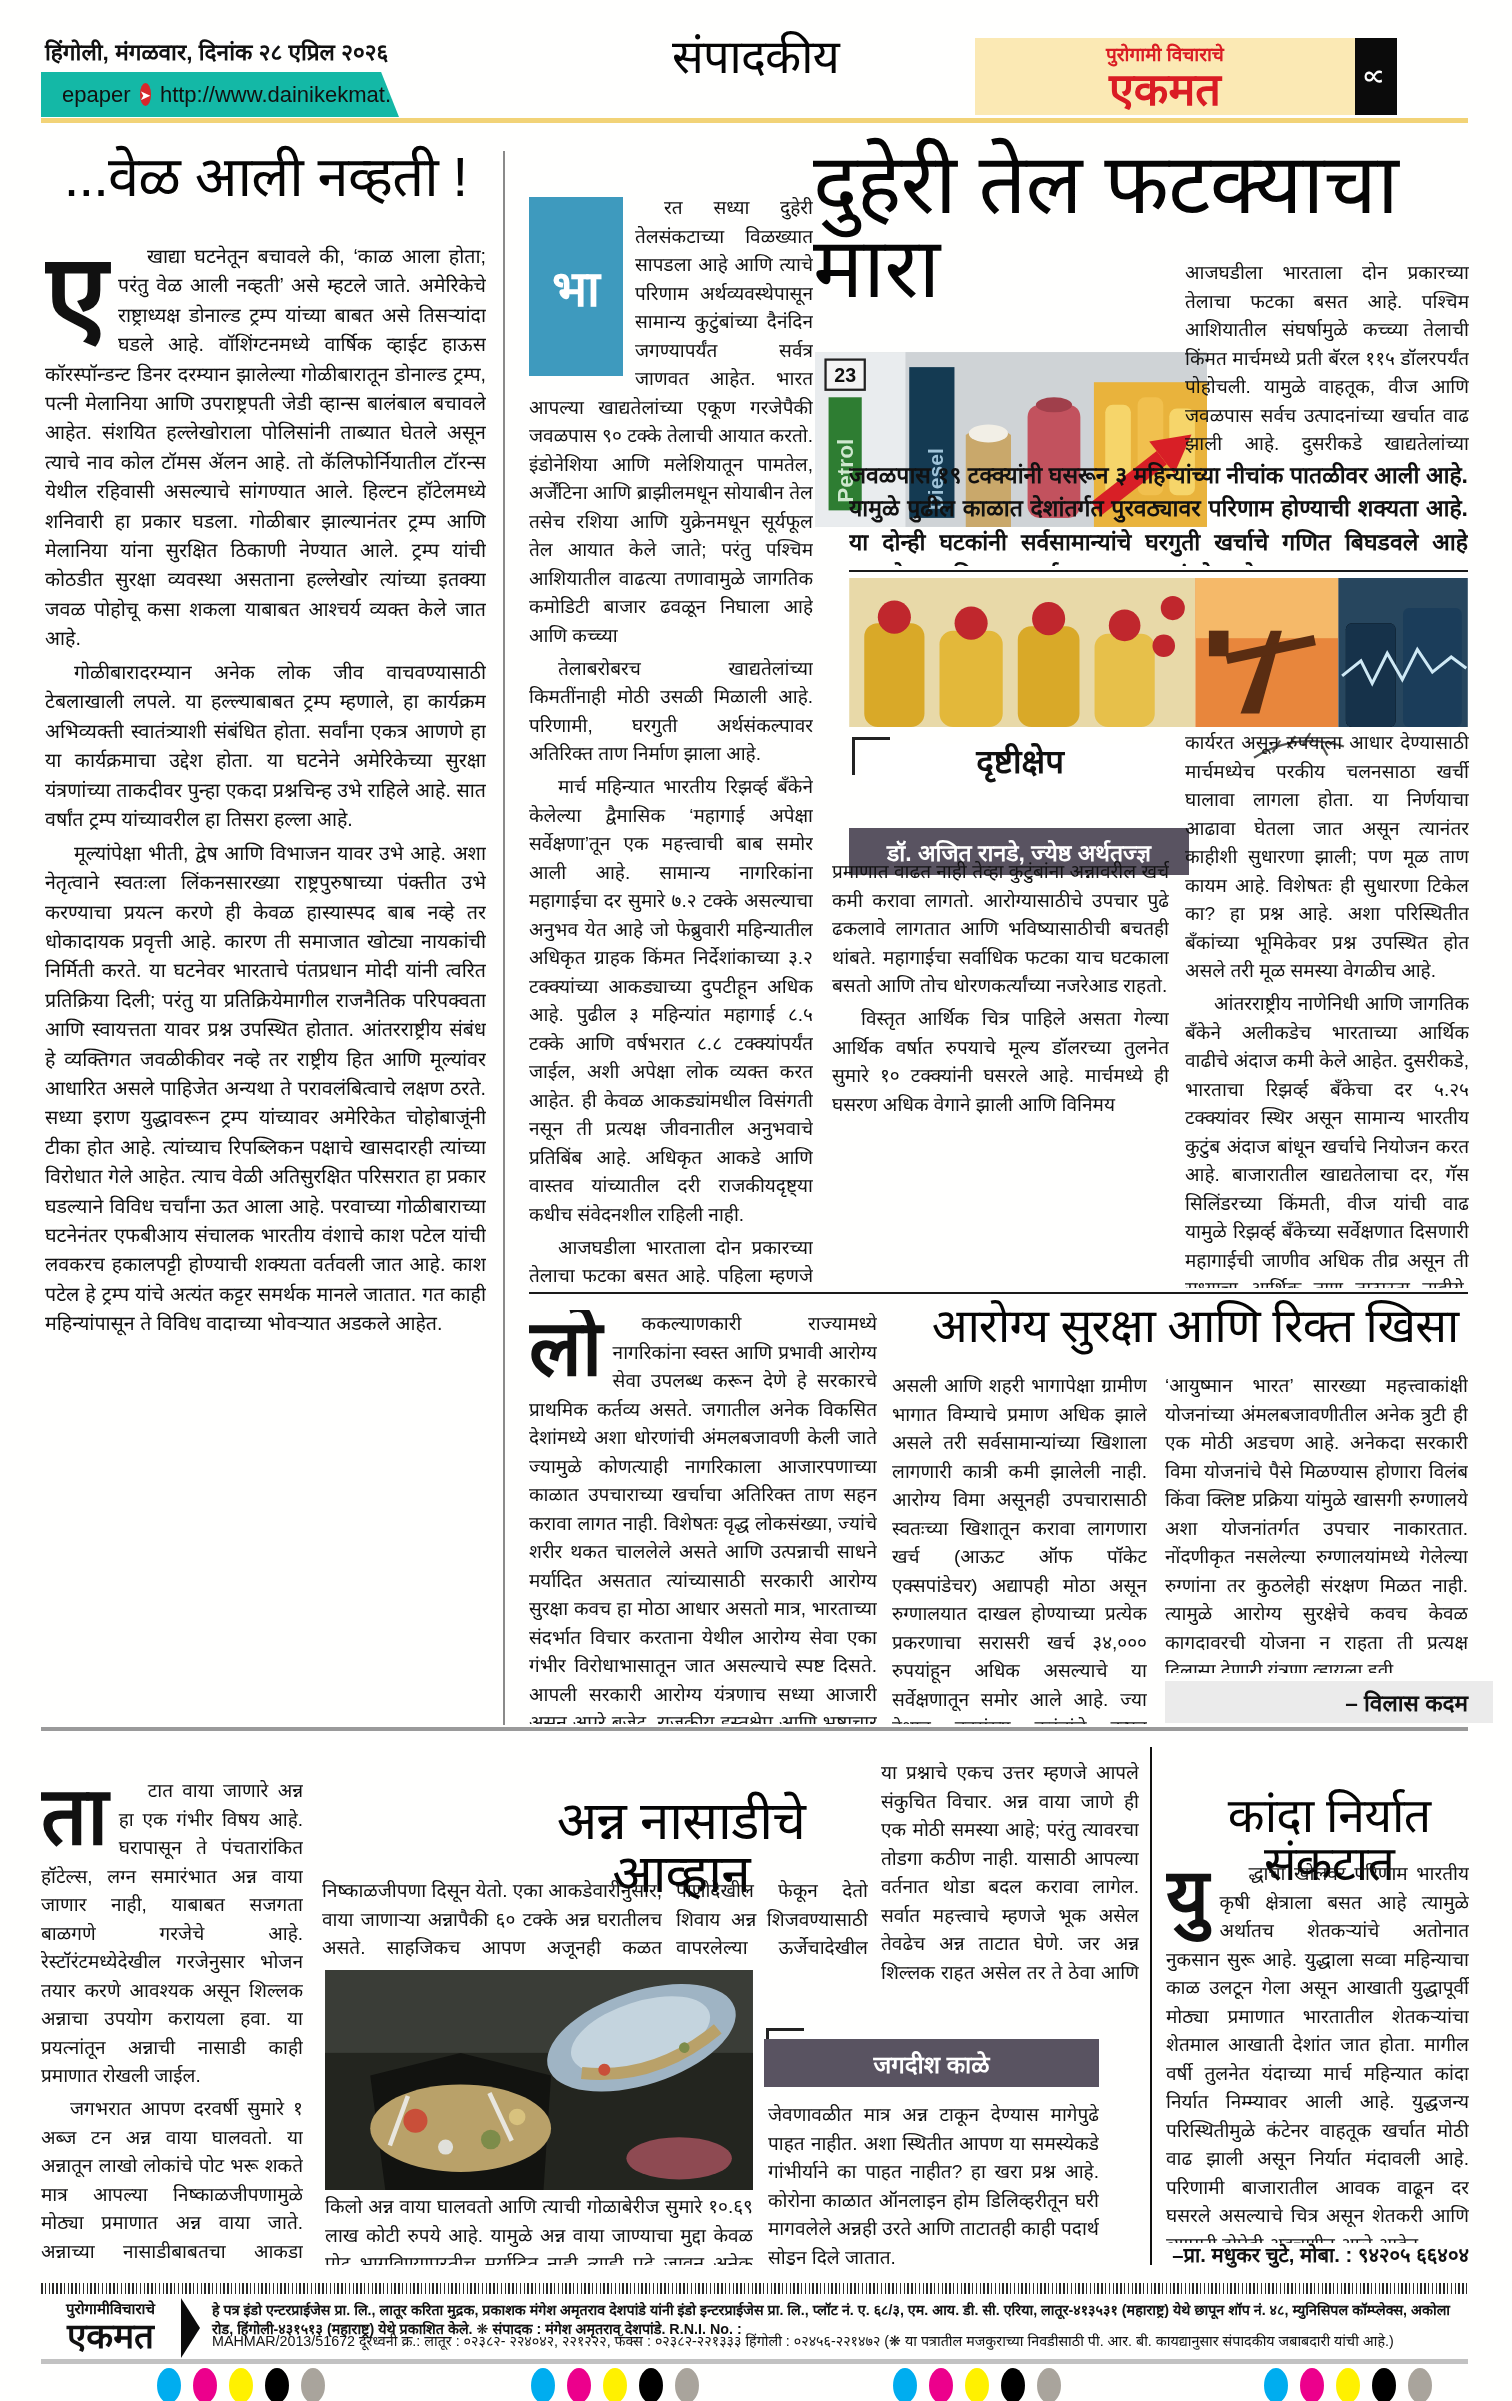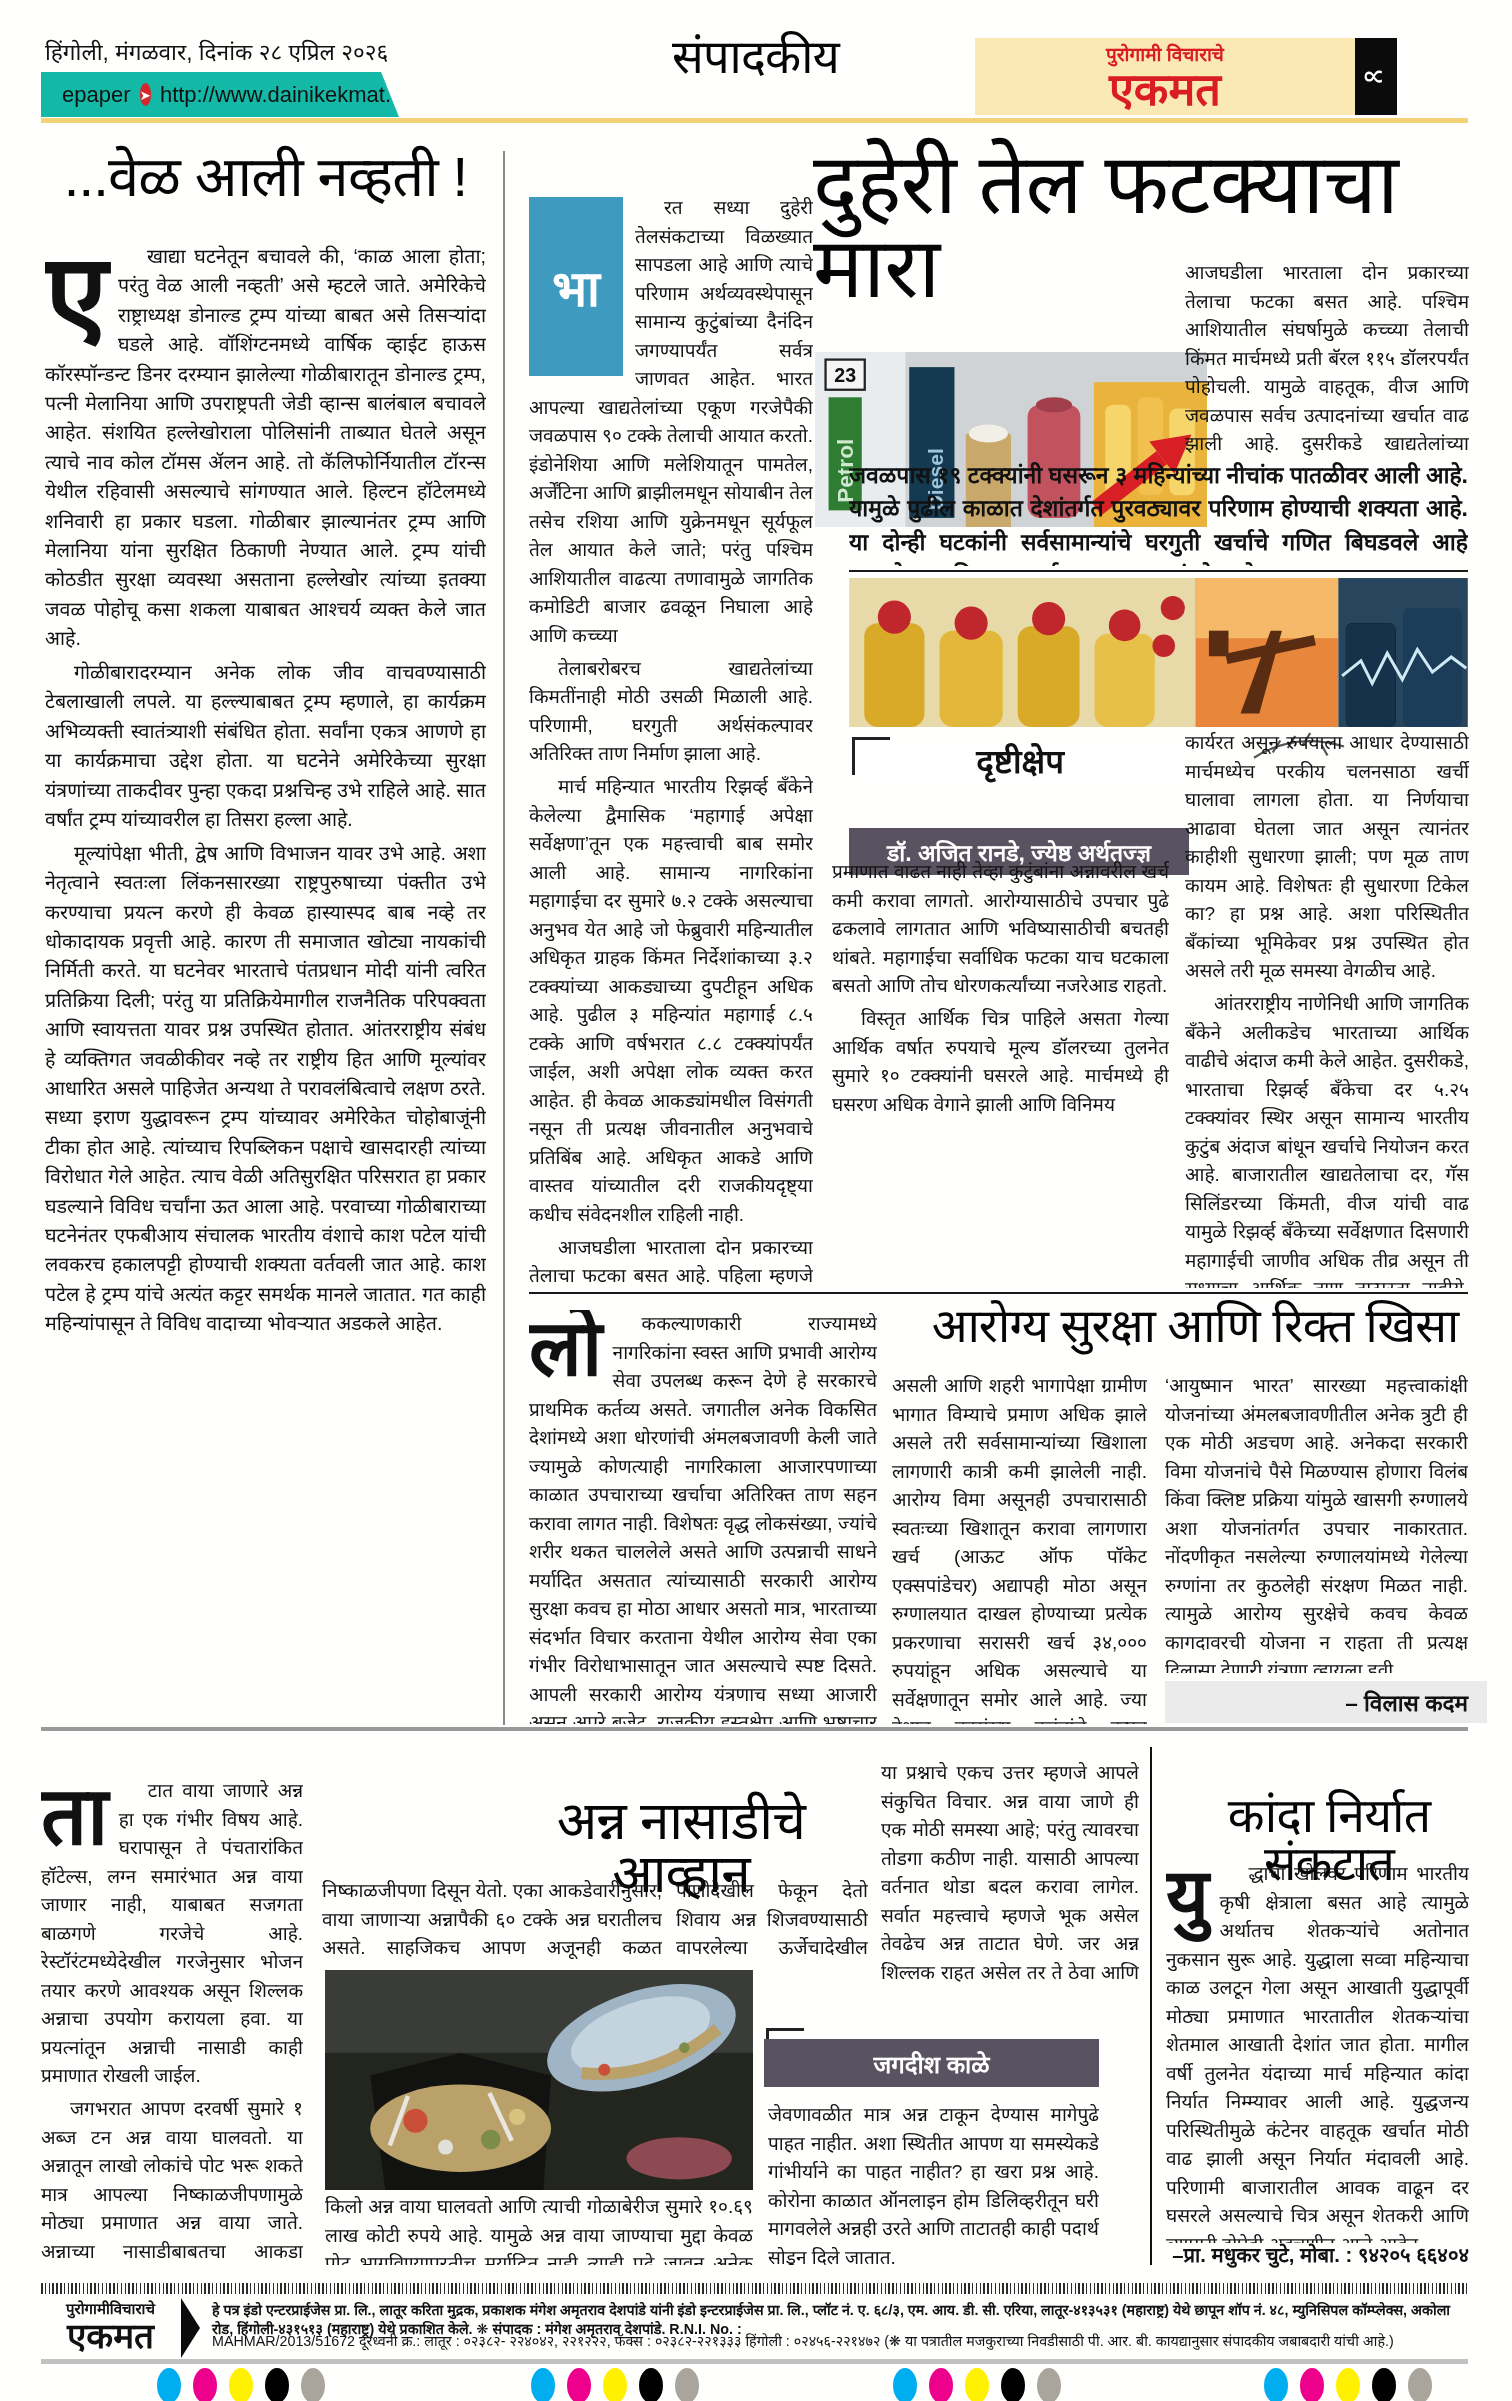--- a/index.html
+++ b/index.html
@@ -16,29 +16,29 @@
   .rule-v{position:absolute;background:#8a8a8a;width:1.5px;}
   .headline{font-weight:normal;color:#050505;letter-spacing:-0.8px;}
   .center{text-align:center;}
   .corner{position:relative;}
   .corner::before{content:"";position:absolute;left:-10.5px;top:-7.5px;width:35px;height:35px;
                   border-left:3px solid #222;border-top:3px solid #222;}
   .graybar{background:#595361;color:#fff;display:flex;align-items:center;justify-content:center;font-weight:bold;}
   .dotline{background:repeating-linear-gradient(90deg,#2b2b2b 0 1.5px,transparent 1.5px 3.8px);}
   .cmyk{position:absolute;display:flex;gap:12px;}
   .cmyk span{width:24px;height:35px;border-radius:50%;display:block;}
-  .authorbox{background:#ebebeb;font-weight:bold;display:flex;align-items:center;justify-content:flex-end;padding-right:19px;}
+  .authorbox{background:#ebebeb;font-weight:bold;display:flex;align-items:center;justify-content:flex-end;padding-right:25px;}
   svg text{font-family:"Liberation Sans","DejaVu Sans",sans-serif;}
 </style>
 </head>
 <body>
 
 <div id="page">
 
-  <div class="abs" style="left:45px;top:36px;font-size:22.6px;font-weight:normal;">हिंगोली, मंगळवार, दिनांक २८ एप्रिल २०२६</div>
+  <div class="abs" style="left:45px;top:36px;font-size:22.6px;font-weight:bold;">हिंगोली, मंगळवार, दिनांक २८ एप्रिल २०२६</div>
 
   <div class="abs" style="left:41px;top:72px;width:358px;height:45px;background:#14b8a6;
        clip-path:polygon(0 0,95% 0,100% 100%,0 100%);display:flex;align-items:center;gap:9px;padding-left:21px;box-sizing:border-box;">
     <span style="font-size:22px;">epaper</span>
     <span style="width:22.6px;height:22.6px;border-radius:50%;background:#d8262b;color:#fff;display:inline-flex;
           align-items:center;justify-content:center;font-size:13.6px;">➤</span>
     <span style="font-size:22px;">http://www.dainikekmat.com</span>
   </div>
 
   <div class="abs headline center" style="left:605px;top:22.6px;width:301px;font-size:47px;">संपादकीय</div>

